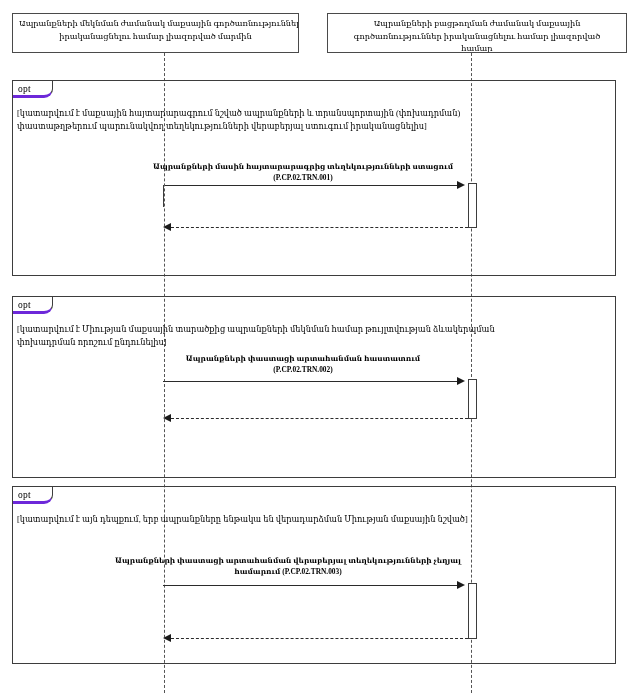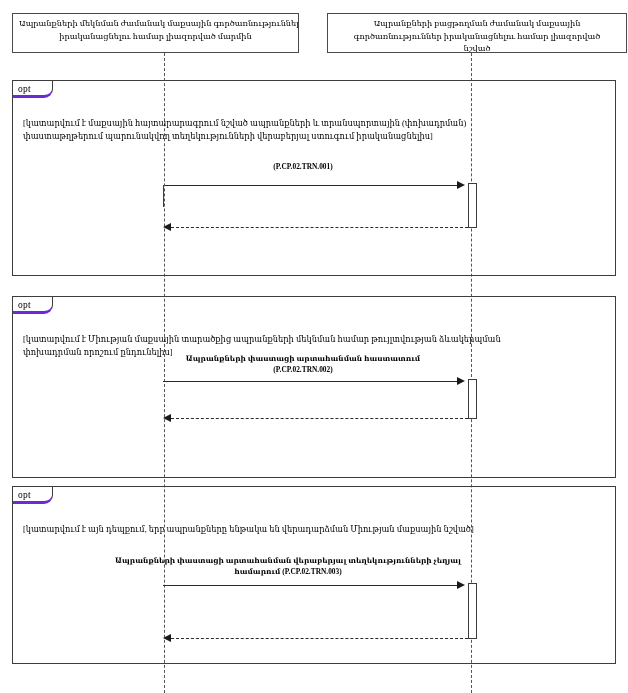--- a/index.html
+++ b/index.html
@@ -76,26 +76,25 @@
     border-bottom-right-radius: 9px;
     background: #ffffff;
     font-size: 9.5px;
     line-height: 16px;
     padding-left: 5px;
     letter-spacing: 0.2px;
   }
 
   .guard {
     position: absolute;
-    left: 10px;
+    left: 4px;
     width: 586px;
     font-size: 8.3px;
     line-height: 13px;
     text-align: left;
-    margin-top: 10px;
   }
   #guard-1 { top: 26px; }
   #guard-2 { top: 26px; }
   #guard-3 { top: 26px; }
   .guard-line { display: block; white-space: nowrap; }
 
   
   .msg-label {
     position: absolute;
     text-align: center;
@@ -164,34 +163,35 @@
 <body>
 
 <div class="lifeline-head" id="head-departure">
   <span class="head-line">Ապրանքների մեկնման ժամանակ մաքսային գործառնություններ</span>
   <span class="head-line">իրականացնելու համար լիազորված մարմին</span>
 </div>
 
 <div class="lifeline-head" id="head-release">
   <span class="head-line">Ապրանքների բացթողման ժամանակ մաքսային</span>
   <span class="head-line">գործառնություններ իրականացնելու համար լիազորված</span>
-  <span class="head-line">նշված</span>
+  <span class="head-line">համար</span>
 </div>
 
 <div class="lifeline" id="lifeline-departure"></div>
 <div class="lifeline" id="lifeline-release"></div>
 
 <div class="frag" id="frag-1">
   <div class="frag-tag">opt</div>
   <div class="guard" id="guard-1">
     <span class="guard-line">[կատարվում է մաքսային հայտարարագրում նշված ապրանքների և տրանսպորտային (փոխադրման)</span>
     <span class="guard-line">փաստաթղթերում պարունակվող տեղեկությունների վերաբերյալ ստուգում իրականացնելիս]</span>
   </div>
 
   <div class="msg-label" style="left:75px; top:80px;">
+    <span>Ապրանքների մասին հայտարարագրից տեղեկությունների ստացում</span>
     <span class="l2">(P.CP.02.TRN.001)</span>
   </div>
 
   <div class="src-tick" style="left:150px; top:104px; height:22px;"></div>
 
   <div class="call-line" style="left:152px; top:104px; width:296px;"></div>
   <div class="call-head" style="left:444px; top:100px;"></div>
 
   <div class="activation" style="left:455px; top:102px; height:45px;"></div>
 

